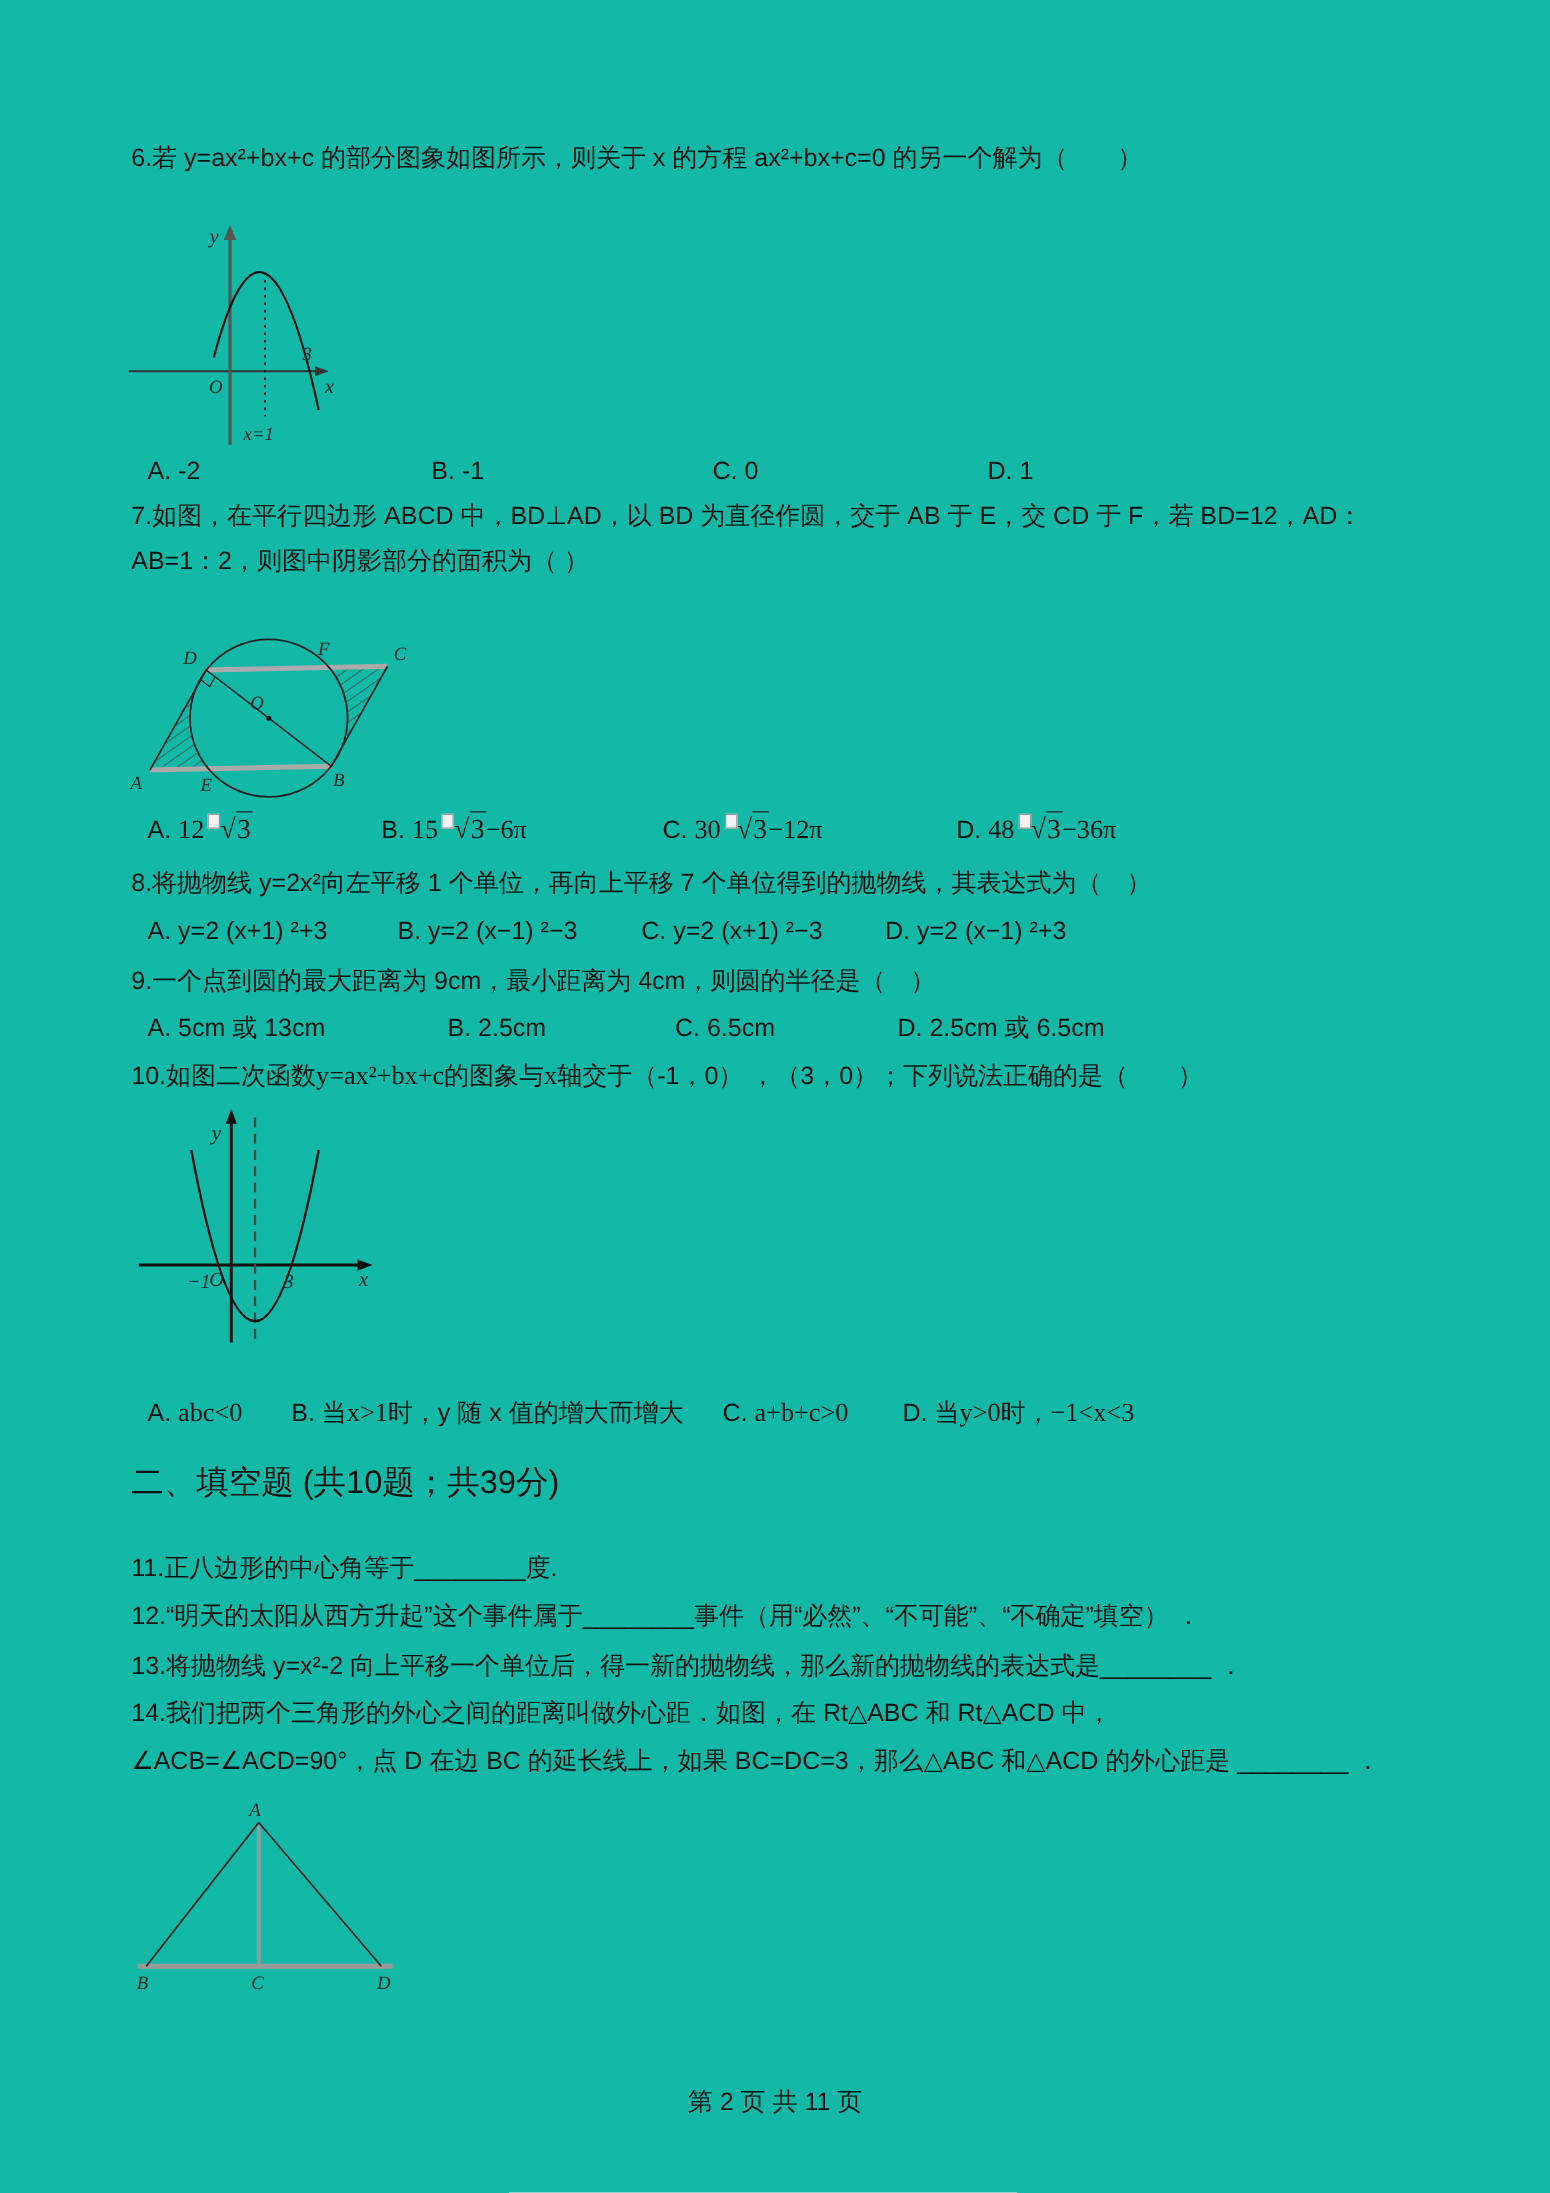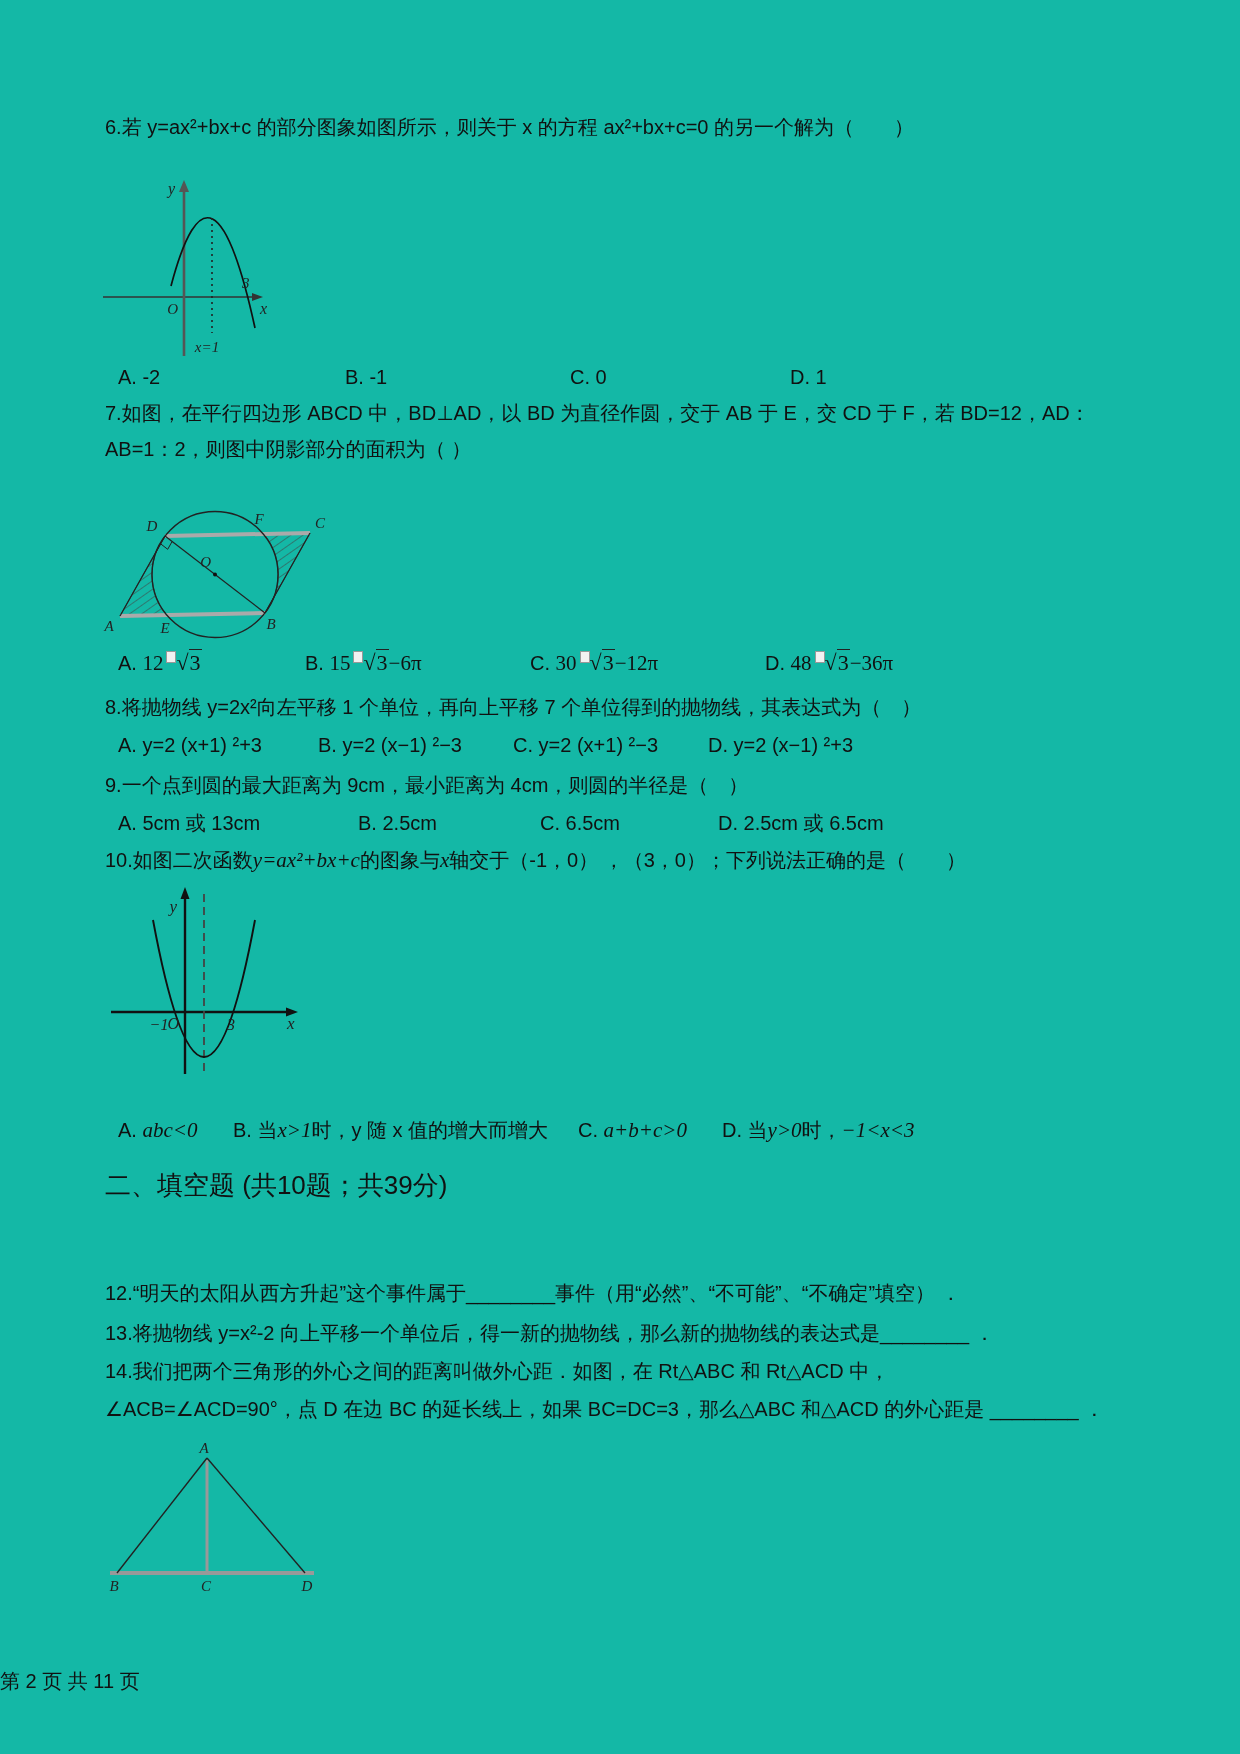--- a/index.html
+++ b/index.html
@@ -6,27 +6,27 @@
   .page{position:relative;width:1240px;height:1754px;background:#14b8a6;margin:0 auto;
         font-family:"Liberation Sans","DejaVu Sans",sans-serif;color:#111;overflow:hidden}
   .t{position:absolute;left:105px;width:1050px;font-size:20px;line-height:30px;white-space:nowrap}
   .opts{position:absolute;left:105px;width:1050px;display:grid;font-size:20px;line-height:30px;padding-left:13px;box-sizing:border-box;white-space:nowrap}
   #q6opts{grid-template-columns:227px 225px 220px 1fr}
   #q7opts{grid-template-columns:187px 225px 235px 1fr}
   #q8opts{grid-template-columns:200px 195px 195px 1fr}
   #q9opts{grid-template-columns:240px 182px 178px 1fr}
   #q10opts{grid-template-columns:115px 345px 144px 1fr}
   .fig{position:absolute}
-  .mi{font-family:"Liberation Serif","DejaVu Serif",serif;font-style:italic;font-size:21px}
+  .mi{font-family:"Liberation Serif","DejaVu Serif",serif;font-size:21px}
   .mnum{font-family:Liberation Serif, serif;font-size:21px}
   .mrad{font-family:"Liberation Serif","DejaVu Serif",serif;font-size:22px}
   .vinc{border-top:1.6px solid #222;padding:0 1px}
   .radbox{display:inline-block;width:8px;height:10px;border:1px solid #999;vertical-align:7px;margin:0 0 0 3px;background:#f2f2f2}
   .sec-h{position:absolute;left:105px;font-size:26px;font-weight:normal;line-height:34px;white-space:nowrap}
-  .footer{position:absolute;left:0;width:1240px;text-align:left;font-size:20px}
+  .footer{position:absolute;left:0;width:1240px;text-align:center;font-size:20px}
   svg text{font-family:"Liberation Serif","DejaVu Serif",serif;font-style:italic;fill:#222}
 </style>
 </head>
 <body>
 
 <div class="page">
 
   <div class="t" style="top:112px">6.若 y=ax²+bx+c 的部分图象如图所示，则关于 x 的方程 ax²+bx+c=0 的另一个解为（　　）</div>
 
   <svg class="fig" style="left:95px;top:176px" width="180" height="185" viewBox="0 0 180 185">
@@ -119,20 +119,21 @@
 
   <div class="opts" id="q10opts" style="top:1115px">
     <span><span>A. </span><span class="mi">abc&lt;0</span></span>
     <span><span>B. 当</span><span class="mi">x&gt;1</span><span>时，y 随 x 值的增大而增大</span></span>
     <span><span>C. </span><span class="mi">a+b+c&gt;0</span></span>
     <span><span>D. 当</span><span class="mi">y&gt;0</span><span>时，</span><span class="mi">−1&lt;x&lt;3</span></span>
   </div>
 
   <div class="sec-h" style="top:1168px">二、填空题 (共10题；共39分)</div>
 
+  <div class="t" style="top:1240px">11.正八边形的中心角等于________度.</div>
   <div class="t" style="top:1278px">12.“明天的太阳从西方升起”这个事件属于________事件（用“必然”、“不可能”、“不确定”填空） ．</div>
   <div class="t" style="top:1318px">13.将抛物线 y=x²-2 向上平移一个单位后，得一新的抛物线，那么新的抛物线的表达式是________ ．</div>
   <div class="t" style="top:1356px">14.我们把两个三角形的外心之间的距离叫做外心距．如图，在 Rt△ABC 和 Rt△ACD 中，</div>
   <div class="t" style="top:1394px">∠ACB=∠ACD=90°，点 D 在边 BC 的延长线上，如果 BC=DC=3，那么△ABC 和△ACD 的外心距是 ________ ．</div>
 
   <svg class="fig" style="left:100px;top:1440px" width="225" height="160" viewBox="0 0 225 160">
     <line x1="10" y1="133" x2="214" y2="133" stroke="#999" stroke-width="4"></line>
     <line x1="107" y1="20" x2="107" y2="133" stroke="#999" stroke-width="3"></line>
     <line x1="107" y1="18" x2="17" y2="133" stroke="#222" stroke-width="1.4"></line>
     <line x1="107" y1="18" x2="205" y2="133" stroke="#222" stroke-width="1.4"></line>

